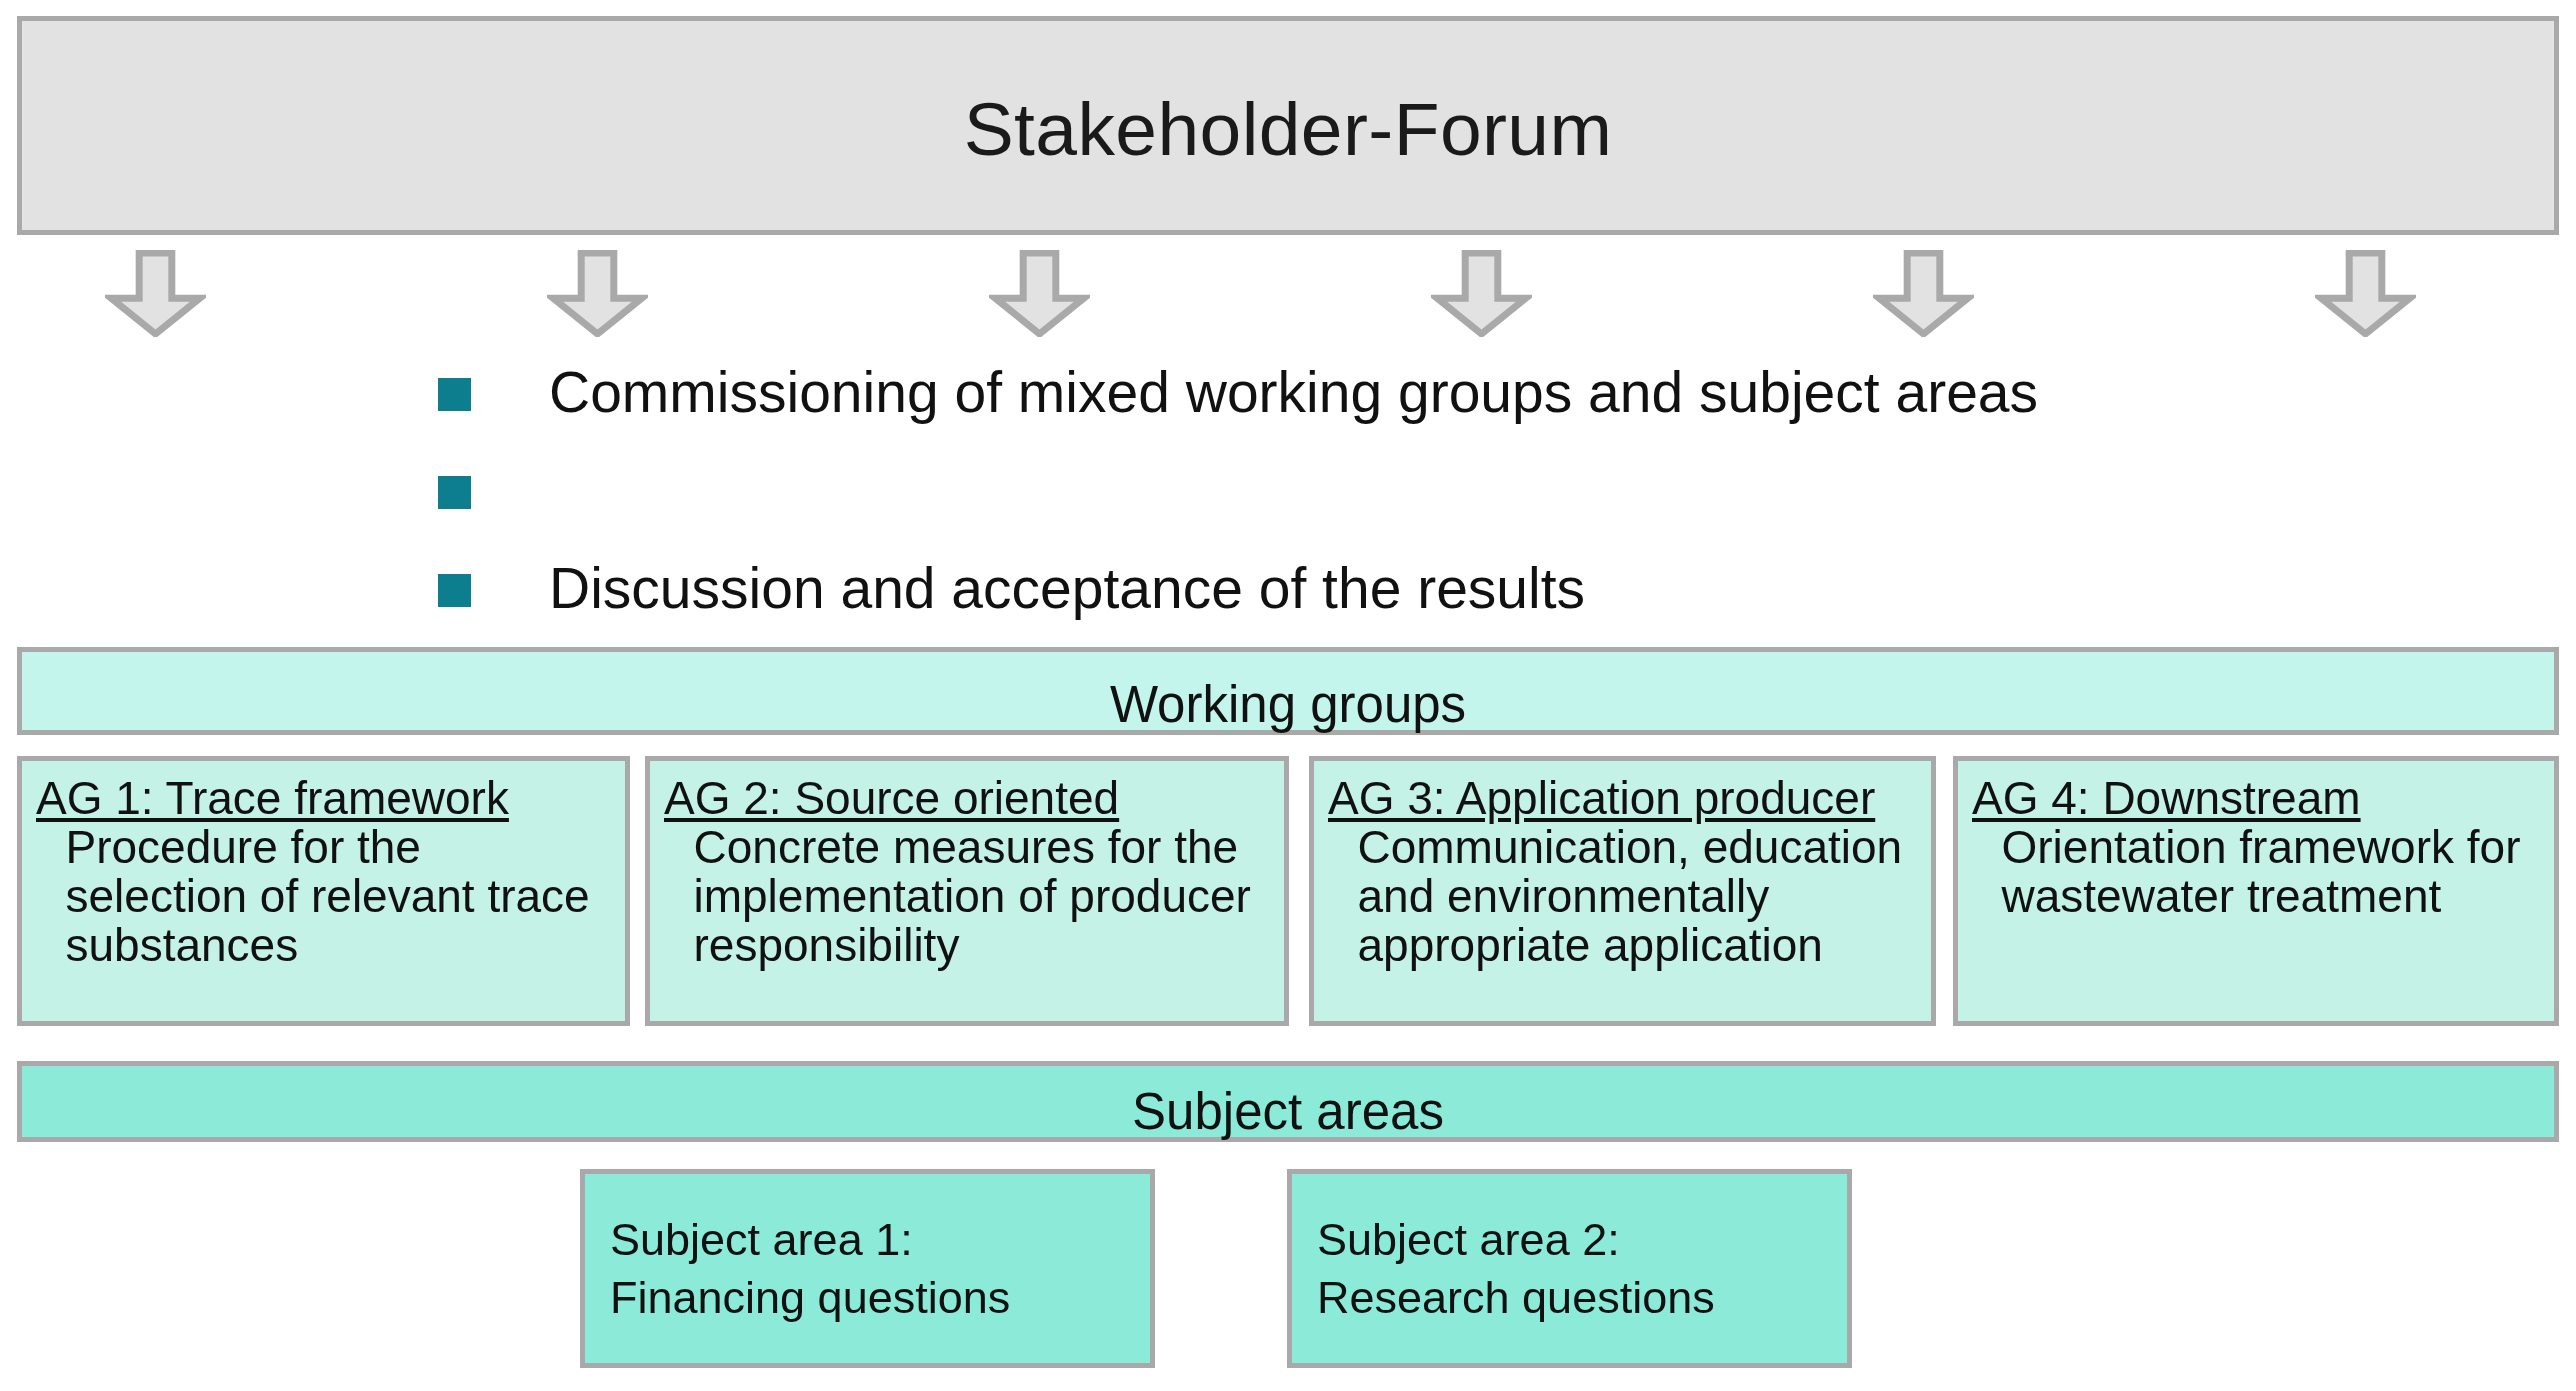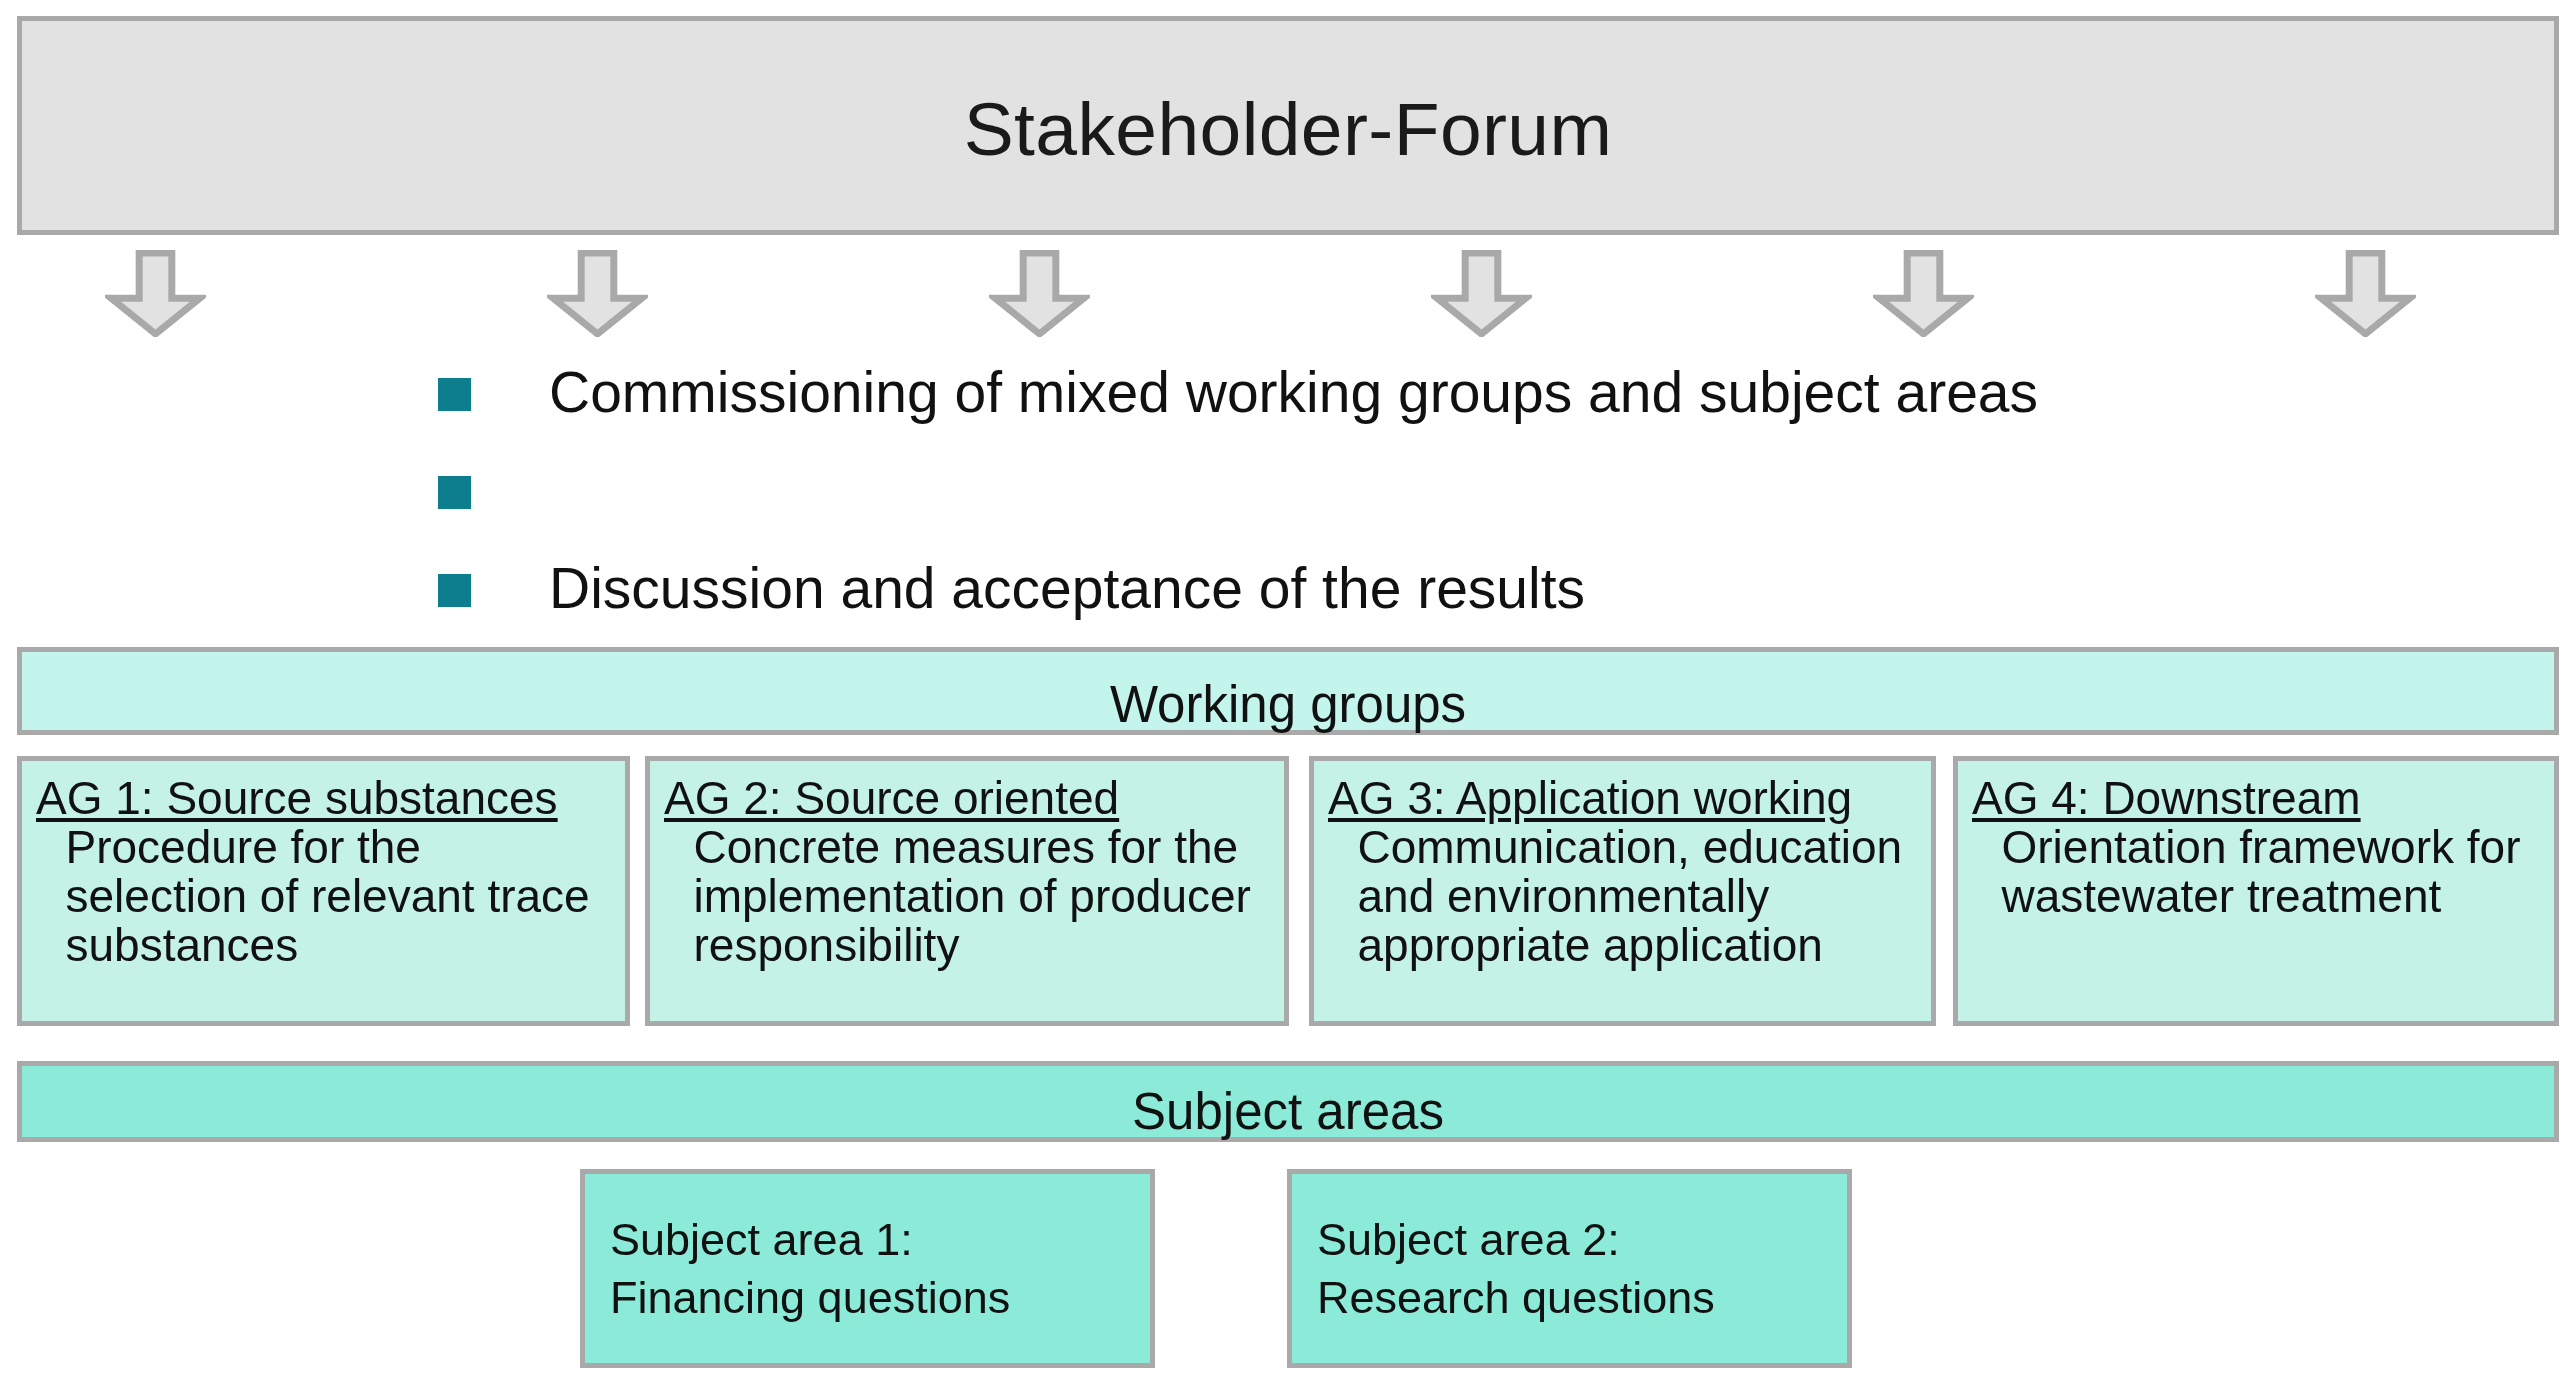--- a/index.html
+++ b/index.html
@@ -216,29 +216,29 @@
         <span class="bullet-text">Discussion and acceptance of the results</span>
       </div>
     </div>
 
   <div class="band" id="working-groups-bar">
     <span class="band-label">Working groups</span>
   </div>
 
   <div class="ag-row" id="ag-row">
       <div class="ag-box" style="left: 17px; width: 613px; background: rgb(197, 242, 230);">
-        <div class="ag-title">AG 1: Source substances</div>
+        <div class="ag-title">AG 1: Trace framework</div>
         <div class="ag-desc">Procedure for the selection of relevant trace substances</div>
       </div>
       <div class="ag-box" style="left: 645px; width: 644px; background: rgb(197, 242, 230);">
         <div class="ag-title">AG 2: Source oriented</div>
         <div class="ag-desc">Concrete measures for the implementation of producer responsibility</div>
       </div>
       <div class="ag-box" style="left: 1309px; width: 627px; background: rgb(197, 242, 230);">
-        <div class="ag-title">AG 3: Application working</div>
+        <div class="ag-title">AG 3: Application producer</div>
         <div class="ag-desc">Communication, education and environmentally appropriate application</div>
       </div>
       <div class="ag-box" style="left: 1953px; width: 606px; background: rgb(197, 242, 230);">
         <div class="ag-title">AG 4: Downstream</div>
         <div class="ag-desc">Orientation framework for wastewater treatment</div>
       </div>
     </div>
 
   <div class="band" id="subject-areas-bar">
     <span class="band-label">Subject areas</span>

